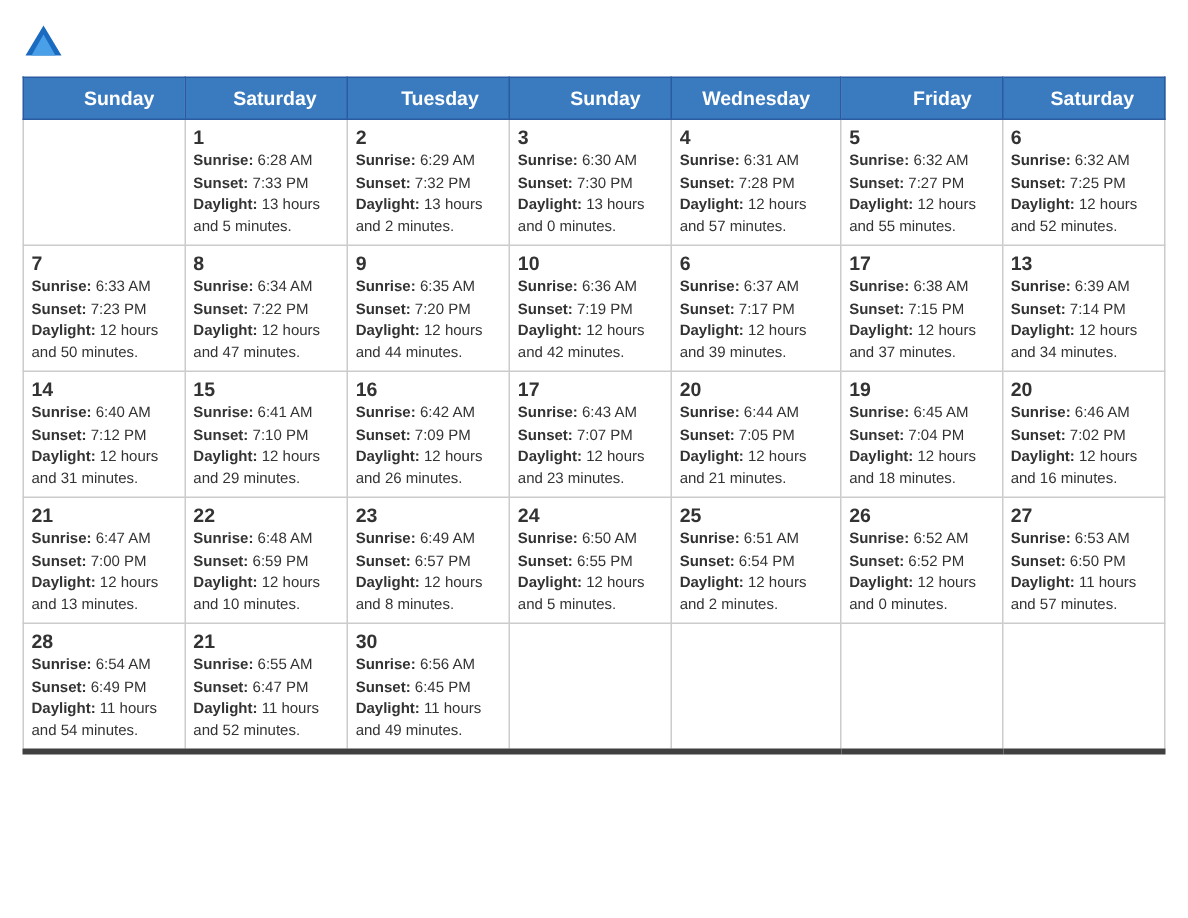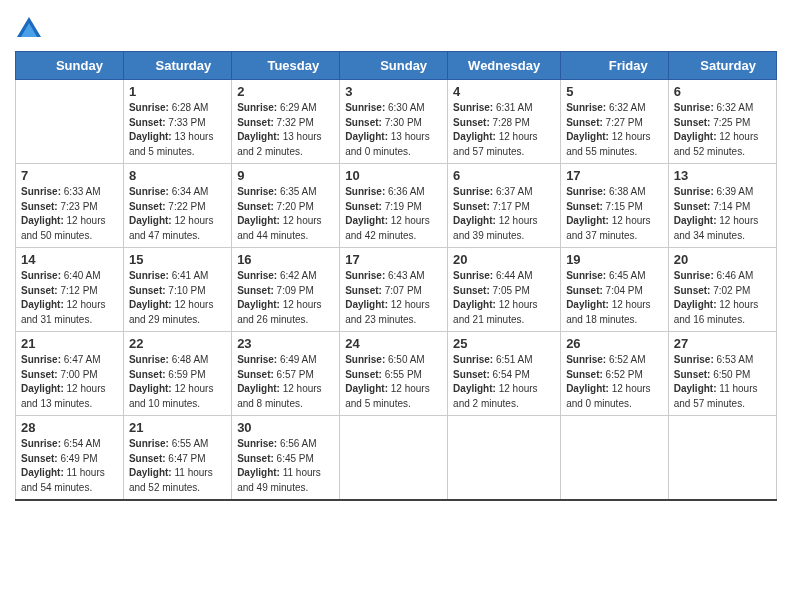--- a/index.html
+++ b/index.html
@@ -71,21 +71,21 @@
       vertical-align: top;
       border: 1px solid #ccc;
       padding: 4px 5px;
       min-height: 80px;
       width: 14.28%;
       font-size: 10.5px;
       color: #333;
       background: #fff;
     }
     .calendar tr:last-child td {
-      border-bottom: 2px solid #404040;
+      border-bottom: 4px solid #404040;
     }
     .day-num {
       font-size: 13px;
       font-weight: bold;
       color: #333;
       display: block;
       margin-bottom: 2px;
     }
     .day-info {
       font-size: 10px;

